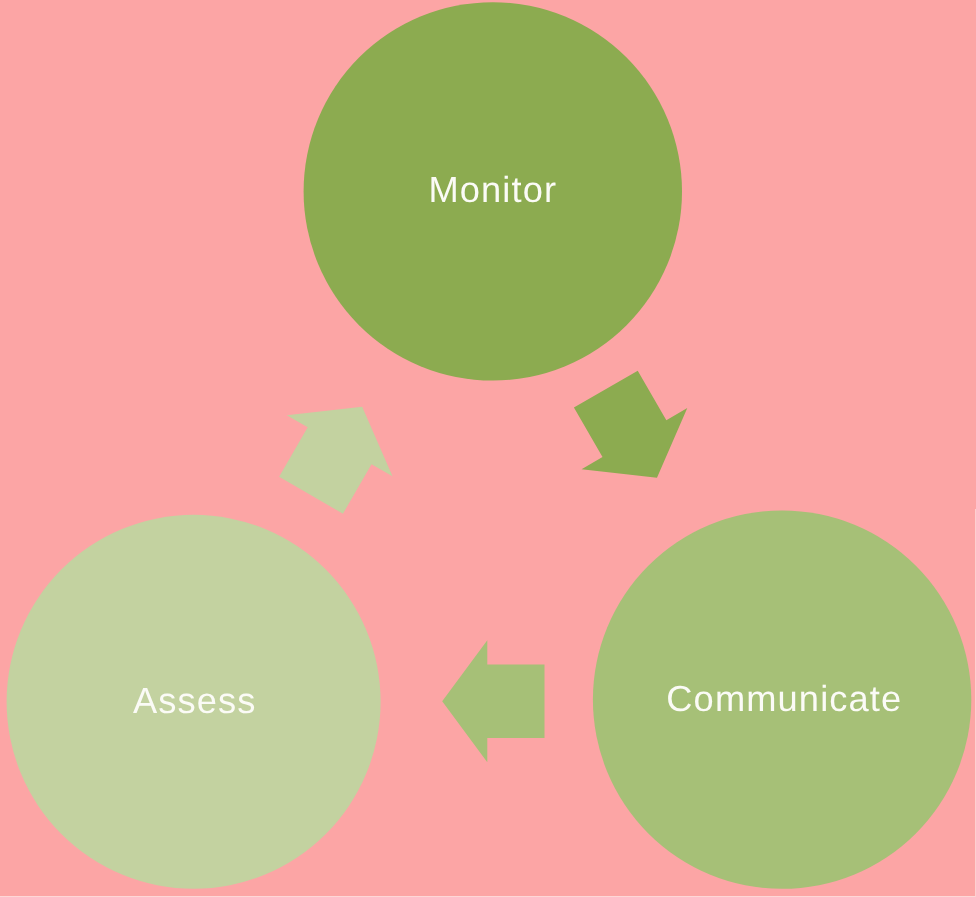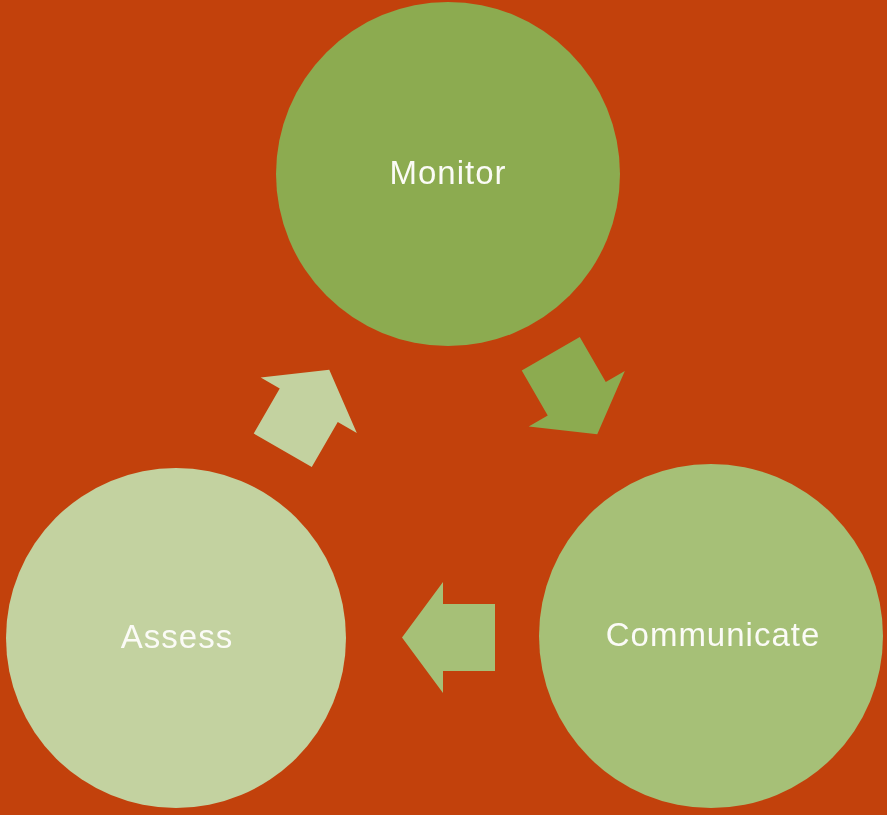--- a/index.html
+++ b/index.html
@@ -11,21 +11,21 @@
     body {
       width: 887px;
       height: 815px;
       font-family: "Liberation Sans", "DejaVu Sans", sans-serif;
     }
     .stage {
       position: relative;
       width: 887px;
       height: 815px;
       overflow: hidden;
-      background: #c2410c;
+      background: #fca5a5;
     }
     .diagram-svg {
       display: block;
       width: 887px;
       height: 815px;
     }
     .node-label {
       font-family: "Liberation Sans", "DejaVu Sans", sans-serif;
       font-size: 33px;
       font-weight: 400;

